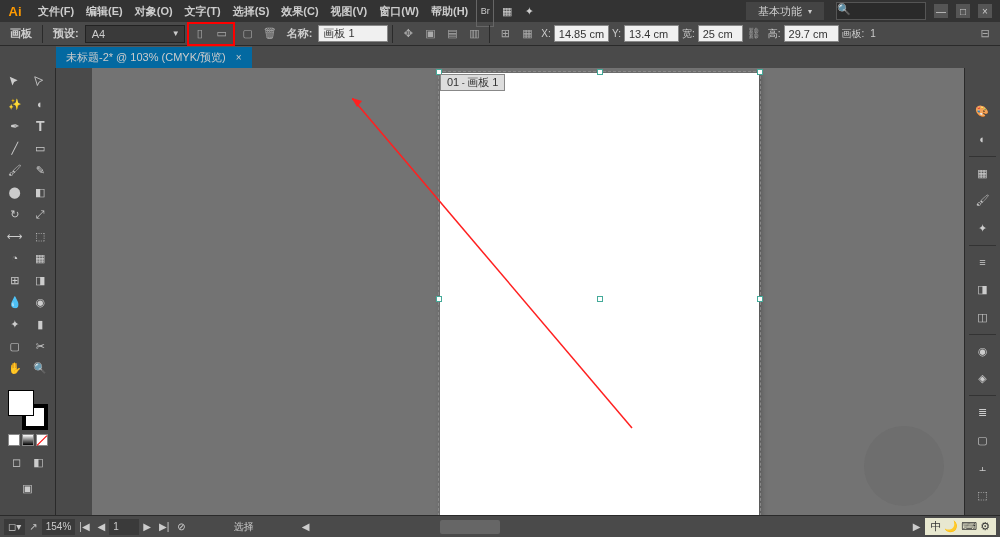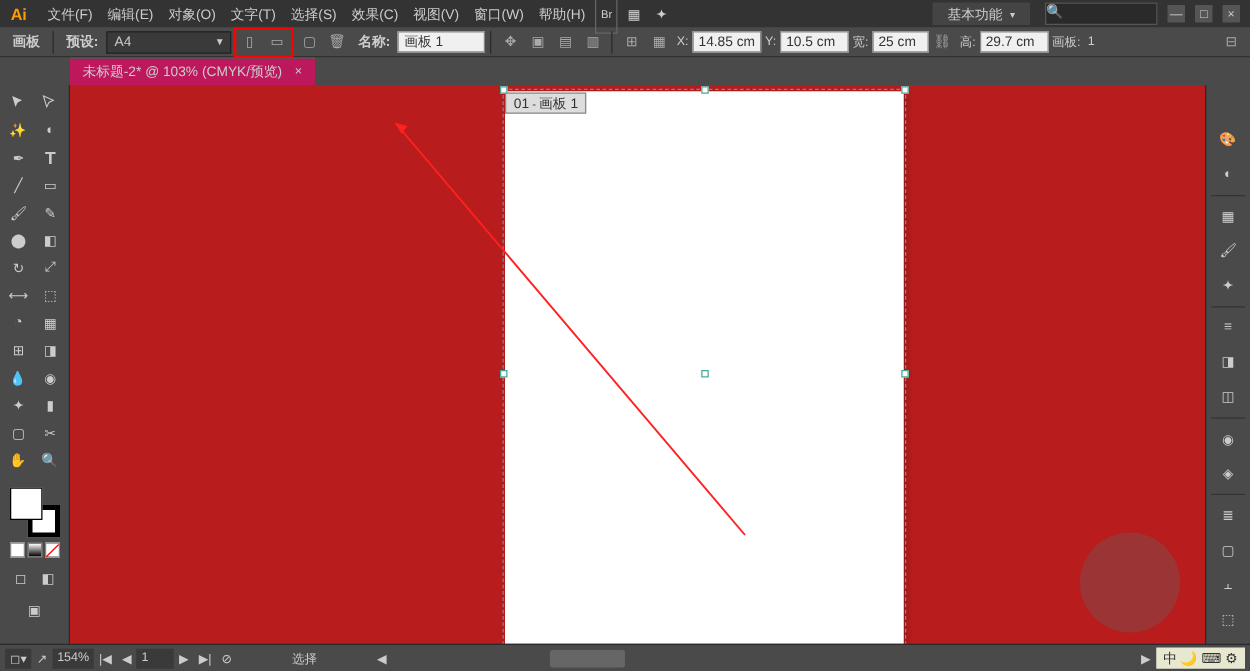--- a/index.html
+++ b/index.html
@@ -1,55 +1,55 @@
 <!DOCTYPE html>
 <html><head>
   <meta charset="utf-8">
   <style>
     * { margin: 0; padding: 0; box-sizing: border-box; font-family: "Microsoft YaHei", sans-serif; font-size: 11px; }
     body { background: #4a4a4a; width: 1000px; height: 537px; overflow: hidden; color: #ccc; user-select: none; }
     
     .menubar { height: 22px; background: #333; display: flex; align-items: center; padding: 0 4px; }
     .logo { width: 22px; height: 22px; display: flex; align-items: center; justify-content: center; color: #ff9a00; font-weight: bold; font-size: 13px; margin-right: 6px; }
-    .menubar-item { padding: 0 6px; color: #ccc; cursor: pointer; }
+    .menubar-item { padding: 0 6px; color: #ccc; cursor: pointer; font-weight: bold; }
     .menubar-spacer { flex: 1; }
     .menubar-button { width: 18px; height: 32px; margin: 0 2px; display: flex; align-items: center; justify-content: center; color: #ccc; }
     .workspace-selector { padding: 0 12px; color: #ccc; margin: 0 8px; background: #444; height: 18px; display: flex; align-items: center; }
     .search-field { width: 90px; height: 18px; background: #2a2a2a; border: 1px solid #555; margin: 0 4px; }
     .win-control { width: 14px; height: 14px; background: #555; margin: 0 4px; display: flex; align-items: center; justify-content: center; font-size: 10px; }
     
     .control-bar { height: 24px; background: #4a4a4a; border-bottom: 1px solid #2a2a2a; display: flex; align-items: center; padding: 0 4px; }
     .control-label { color: #ccc; padding: 0 6px; font-weight: bold; }
     .control-dropdown { background: #3a3a3a; border: 1px solid #222; height: 18px; padding: 0 24px 0 6px; color: #ccc; display: flex; align-items: center; position: relative; min-width: 100px; }
     .control-dropdown::after { content: "▼"; position: absolute; right: 4px; font-size: 8px; }
     .control-icon { width: 20px; height: 20px; margin: 0 1px; display: flex; align-items: center; justify-content: center; color: #aaa; border: 1px solid transparent; }
     .highlight-group { border: 2px solid #ff0000; display: flex; margin: 0 2px; }
     .control-input { background: #f0f0f0; border: 1px solid #888; height: 17px; padding: 0 4px; color: #333; min-width: 70px; display: flex; align-items: center; }
     .control-sep { width: 1px; height: 18px; background: #2a2a2a; margin: 0 4px; }
     .control-measure { color: #ccc; padding: 0 3px; font-size: 10px; }
     
     .tab-bar { height: 22px; background: #4a4a4a; display: flex; align-items: flex-end; padding-left: 56px; }
-    .tab { background: #be185d; padding: 3px 10px; color: #ccc; display: flex; align-items: center; border-top: 1px solid #555; }
+    .tab { background: #0369a1; padding: 3px 10px; color: #ccc; display: flex; align-items: center; border-top: 1px solid #555; }
     .tab-close { margin-left: 10px; font-size: 10px; }
     
     .main-area { display: flex; height: 468px; }
     
     .toolbar { width: 56px; background: #4a4a4a; border-right: 1px solid #2a2a2a; display: flex; flex-direction: column; padding: 2px; }
     .tool-row { display: flex; height: 22px; }
     .tool { width: 24px; height: 22px; display: flex; align-items: center; justify-content: center; color: #ccc; position: relative; margin: 1px; }
     .tool svg { width: 14px; height: 14px; }
     .swatch-area { margin-top: 6px; padding: 2px; }
     .fill-stroke { position: relative; width: 40px; height: 40px; margin: 4px auto; }
     .fill-swatch { width: 26px; height: 26px; background: #fff; border: 1px solid #000; position: absolute; top: 0; left: 0; }
     .stroke-swatch { width: 26px; height: 26px; background: #fff; border: 4px solid #000; position: absolute; bottom: 0; right: 0; }
     .color-mode-row { display: flex; justify-content: center; gap: 2px; margin-top: 2px; }
     .color-mode { width: 12px; height: 12px; border: 1px solid #888; }
     .screen-row { display: flex; margin-top: 6px; justify-content: center; gap: 2px; }
     
-    .canvas-viewport { flex: 1; background: #b91c1c; position: relative; overflow: hidden; }
+    .canvas-viewport { flex: 1; background: #737373; position: relative; overflow: hidden; margin-left: 36px; }
     .artboard { position: absolute; left: 348px; top: 5px; width: 319px; height: 451px; background: #fff; box-shadow: 2px 2px 6px rgba(0,0,0,0.3); }
     .selection-box { position: absolute; left: 346px; top: 3px; width: 323px; height: 455px; border: 1px dashed #888; }
     .selection-handle { position: absolute; width: 6px; height: 6px; background: #fff; border: 1px solid #4a9; }
     .artboard-label-tag { position: absolute; left: 348px; top: 6px; background: #ddd; border: 1px solid #888; padding: 0 6px; font-size: 9px; color: #333; }
     .annotation-line { position: absolute; left: 260px; top: 30px; width: 300px; height: 340px; pointer-events: none; }
     
     .right-sidebar { width: 36px; background: #4a4a4a; border-left: 1px solid #2a2a2a; display: flex; flex-direction: column; padding-top: 30px; }
     .panel-icon { width: 28px; height: 24px; margin: 2px auto; display: flex; align-items: center; justify-content: center; color: #ccc; }
     .panel-sep { height: 1px; background: #333; margin: 3px 4px; }
     
@@ -107,21 +107,21 @@
   <div class="control-icon">✥</div>
   <div class="control-icon">▣</div>
   <div class="control-icon">▤</div>
   <div class="control-icon">▥</div>
   <div class="control-sep"></div>
   <div class="control-icon">⊞</div>
   <div class="control-icon">▦</div>
   <span class="control-measure">X:</span>
   <div class="control-input" style="min-width:55px;">14.85 cm</div>
   <span class="control-measure">Y:</span>
-  <div class="control-input" style="min-width:55px;">10.5 cm</div>
+  <div class="control-input" style="min-width:55px;">13.4 cm</div>
   <span class="control-measure">宽:</span>
   <div class="control-input" style="min-width:45px;">25 cm</div>
   <div class="control-icon">⛓</div>
   <span class="control-measure">高:</span>
   <div class="control-input" style="min-width:55px;">29.7 cm</div>
   <span class="control-measure">画板:</span>
   <span class="control-measure">1</span>
   <div style="flex:1"></div>
   <div class="control-icon">⊟</div>
 </div>

